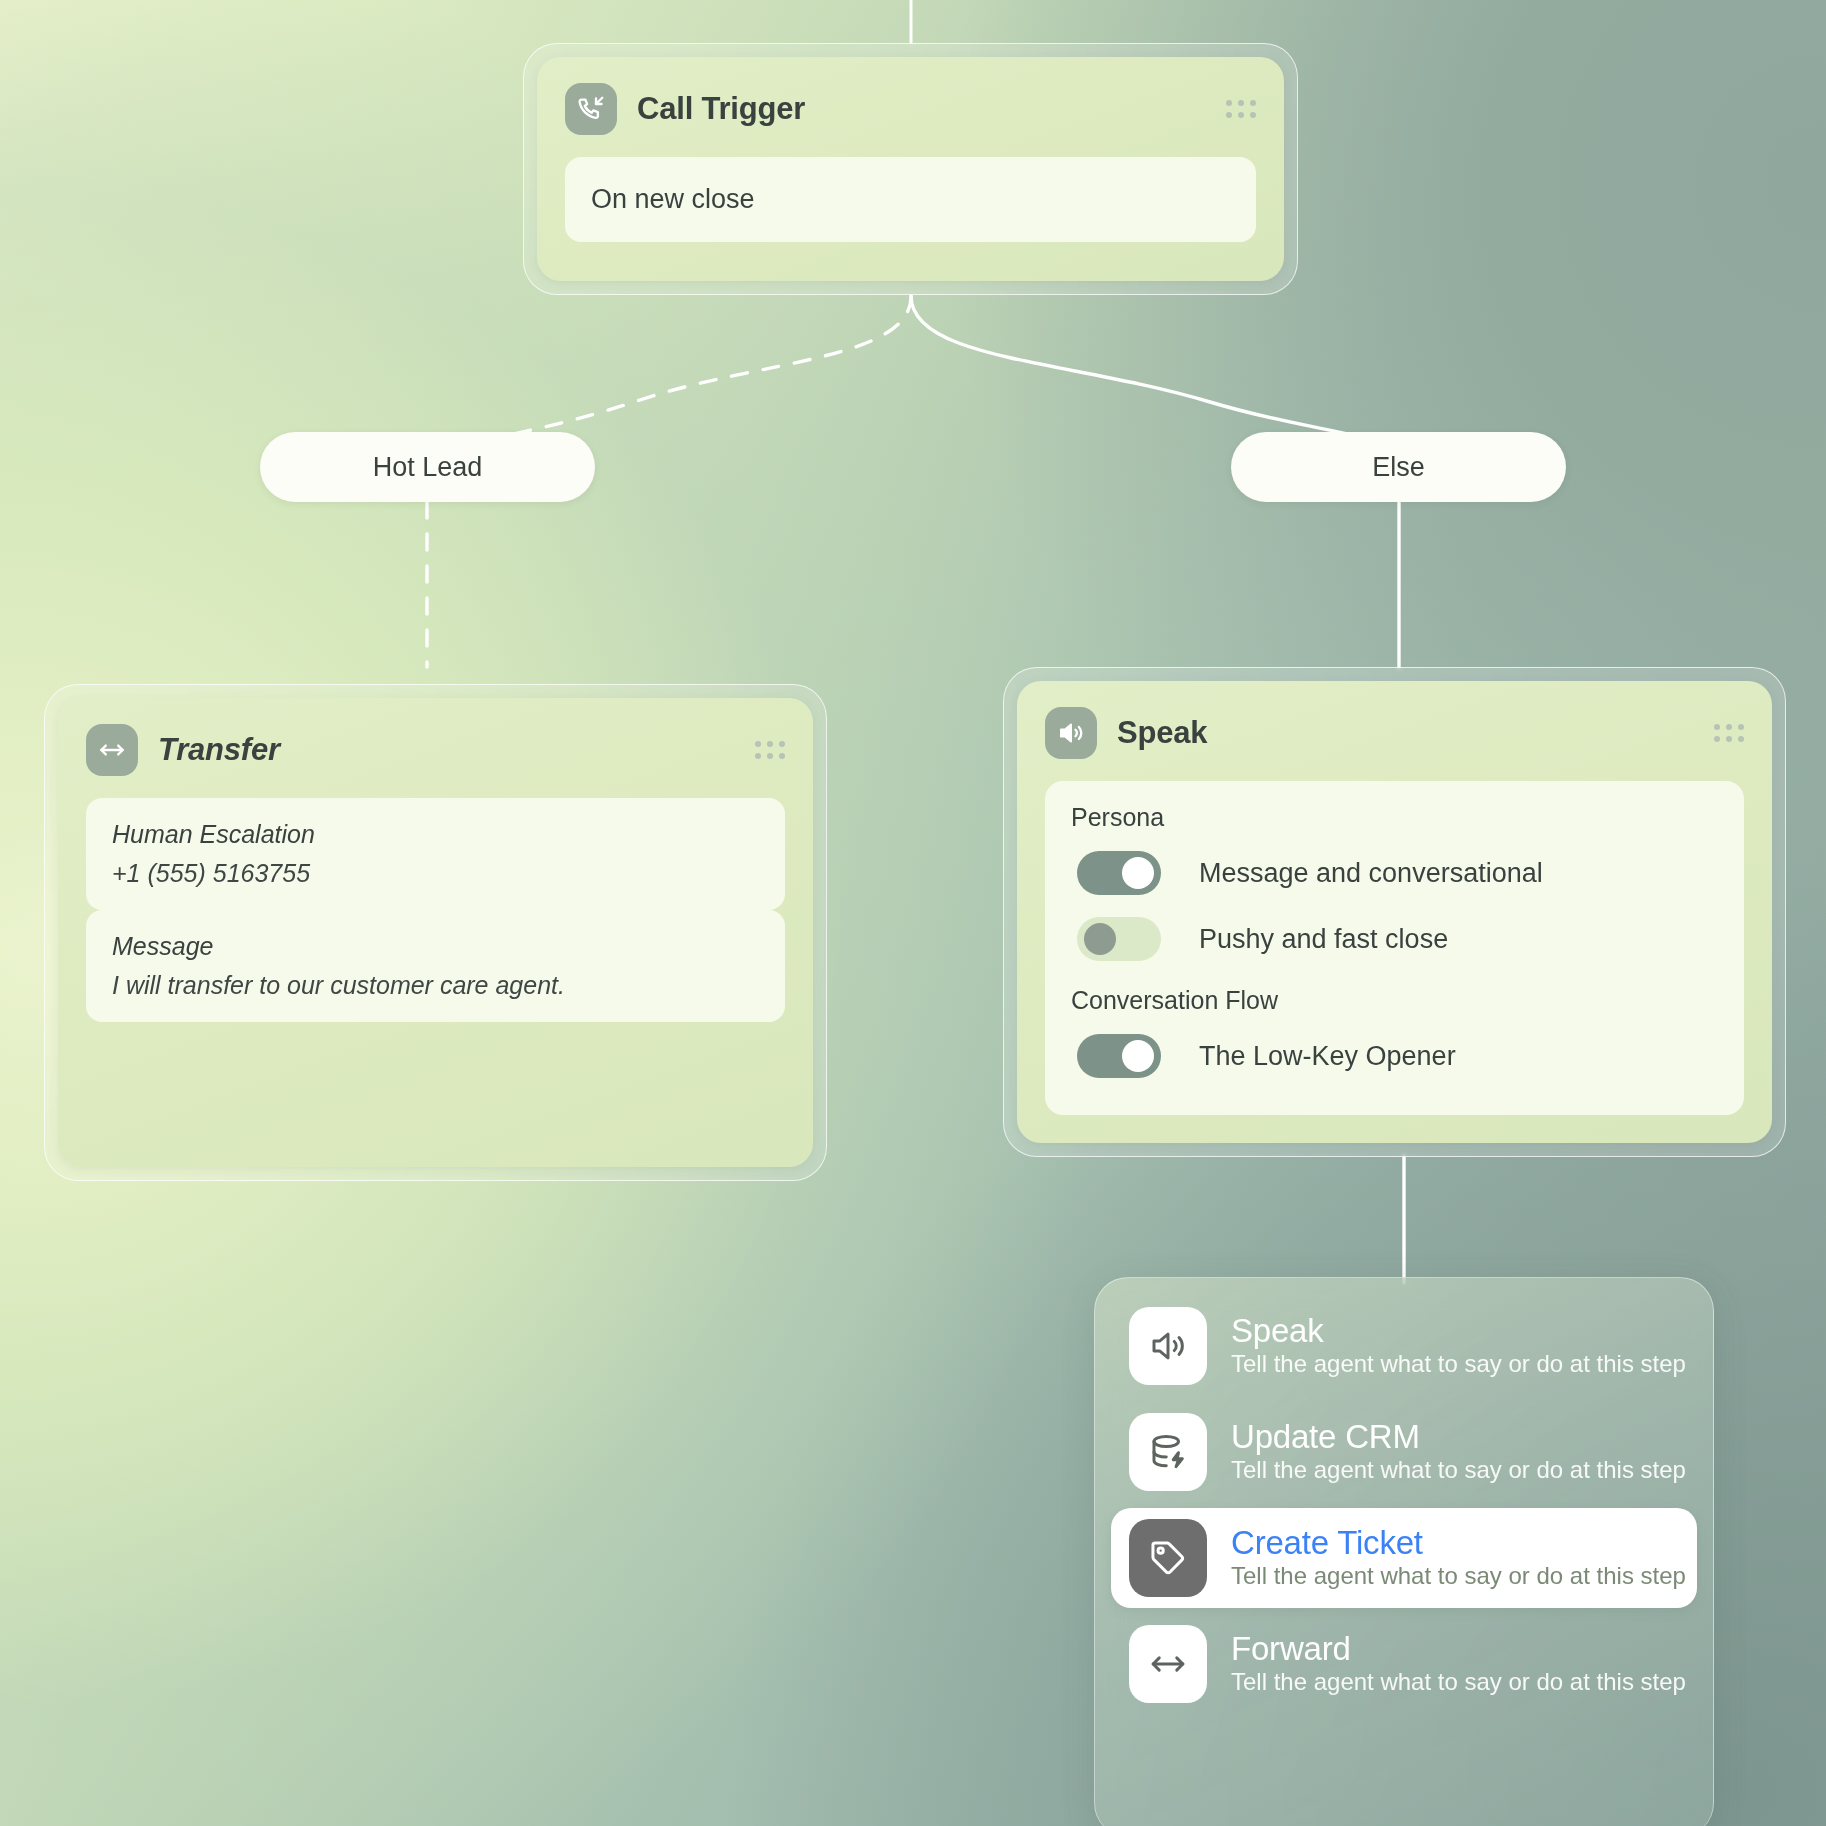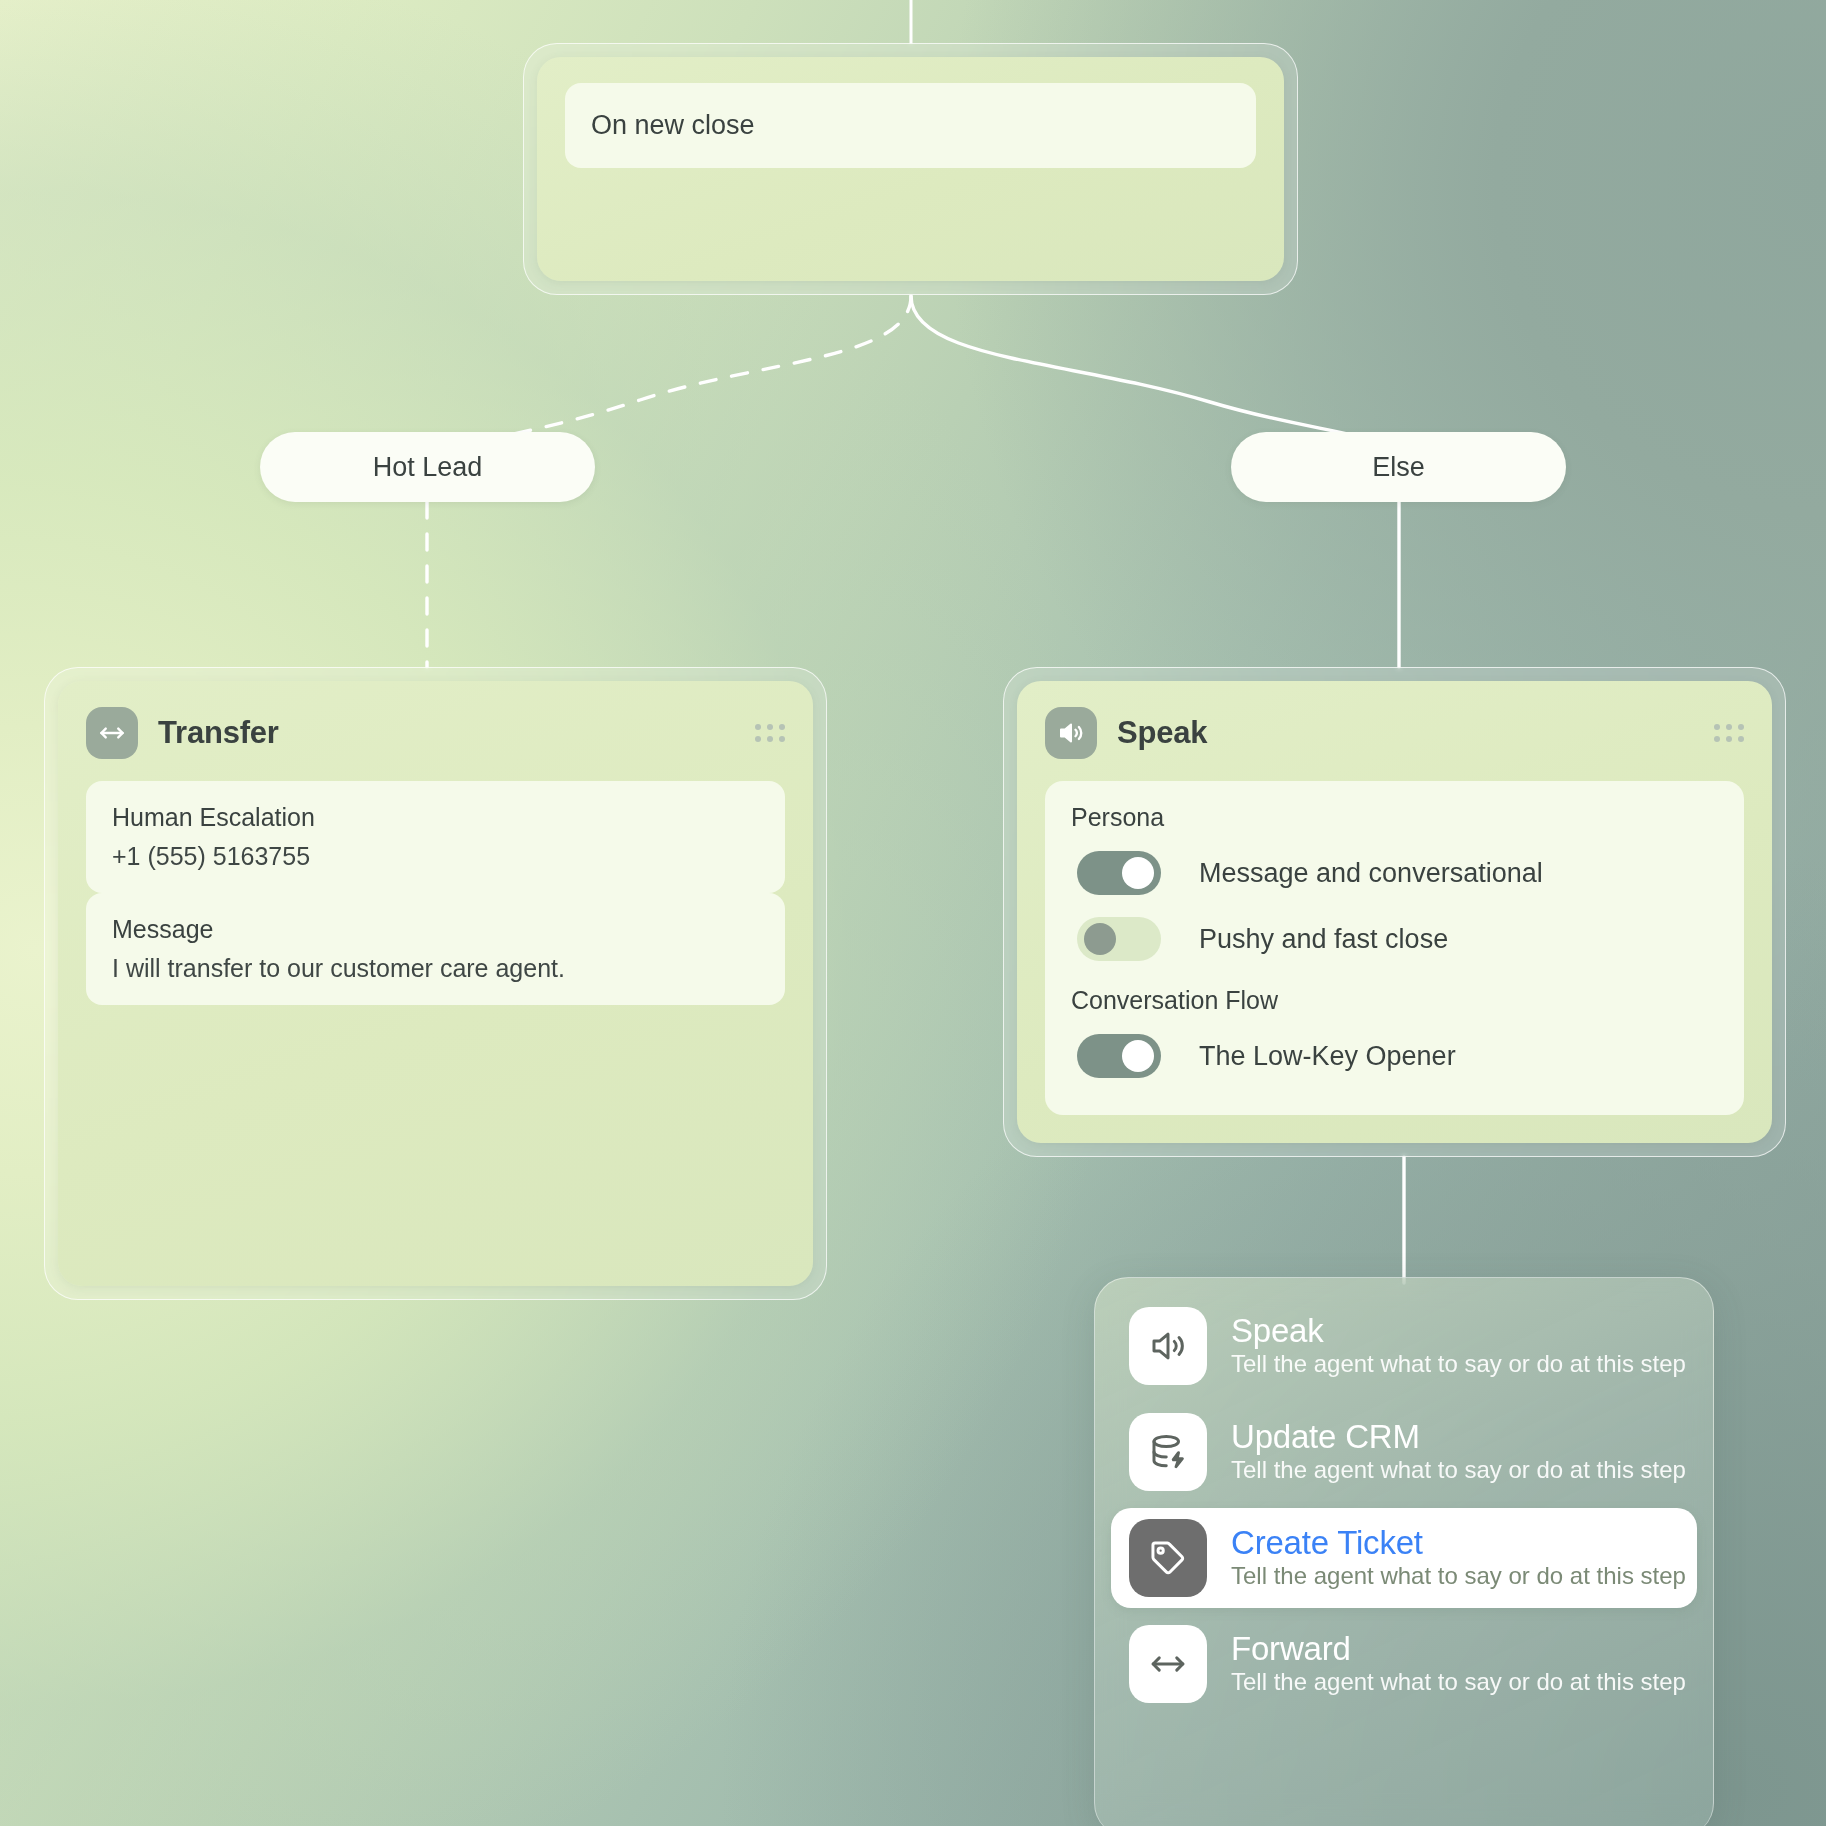--- a/index.html
+++ b/index.html
@@ -101,21 +101,21 @@
     font-size: 27px;
     color: #3a4240;
     padding: 27px 26px;
   }
 
   
   #node-trigger { left: 523px; top: 43px; width: 775px; height: 252px; }
   #node-trigger .node-card { padding: 26px 28px; }
 
   
-  #node-transfer { left: 44px; top: 667px; width: 783px; height: 633px; }
+  #node-transfer { left: 44px; top: 684px; width: 783px; height: 497px; font-style: italic; }
 
   
   #node-speak { left: 1003px; top: 667px; width: 783px; height: 490px; }
   .speak-panel {
     background: #f5faea;
     border-radius: 18px;
     padding: 22px 26px 26px 26px;
   }
   .group-label {
     font-size: 25px;
@@ -233,20 +233,38 @@
 
     <path d="M 427 502 L 427 667" stroke="#ffffff" stroke-width="3.4" fill="none" stroke-dasharray="16 16" stroke-linecap="round"></path>
 
     <path d="M 1399 502 L 1399 667" stroke="#ffffff" stroke-width="3.4" fill="none" stroke-linecap="round"></path>
 
     <path d="M 1404 1157 L 1404 1283" stroke="#ffffff" stroke-width="3.4" fill="none" stroke-linecap="round"></path>
   </svg>
 
   <div id="node-trigger" class="node-shell">
     <div class="node-card">
+      <div class="node-head">
+        <span class="node-ico">
+          <svg width="30" height="30" viewBox="0 0 24 24" fill="none" stroke="#ffffff" stroke-width="1.9" stroke-linecap="round" stroke-linejoin="round">
+            <path d="M4.5 4.5h3l1.4 3.6-1.9 1.4a11.5 11.5 0 0 0 5.5 5.5l1.4-1.9 3.6 1.4v3a1.6 1.6 0 0 1-1.8 1.6A15.6 15.6 0 0 1 2.9 6.3 1.6 1.6 0 0 1 4.5 4.5z"></path>
+            <path d="M21 3l-5 5"></path>
+            <path d="M16 3.6V8h4.4"></path>
+          </svg>
+        </span>
+        <span class="node-title">Call Trigger</span>
+        <span class="grip">
+            <i></i>
+            <i></i>
+            <i></i>
+            <i></i>
+            <i></i>
+            <i></i>
+          </span>
+      </div>
       <div class="field field-single">
         <span>On new close</span>
       </div>
     </div>
   </div>
 
   <div id="pill-hot" class="pill">
     <span>Hot Lead</span>
   </div>
   <div id="pill-else" class="pill">

